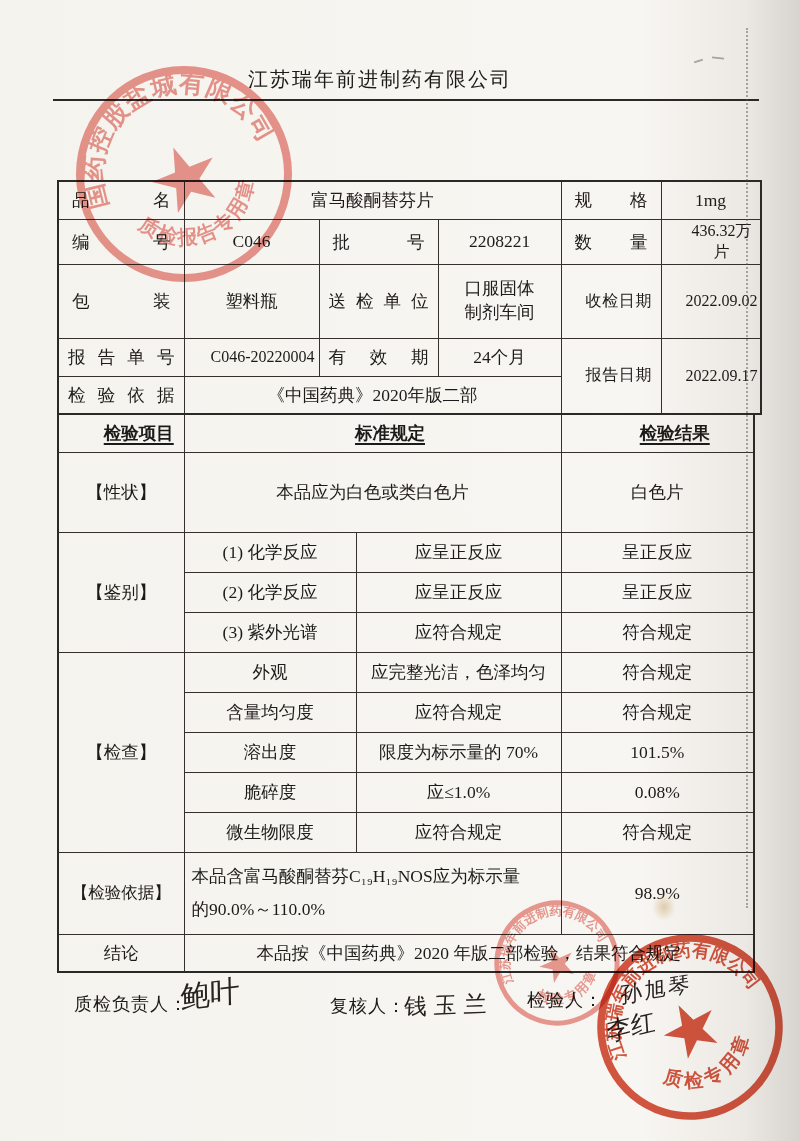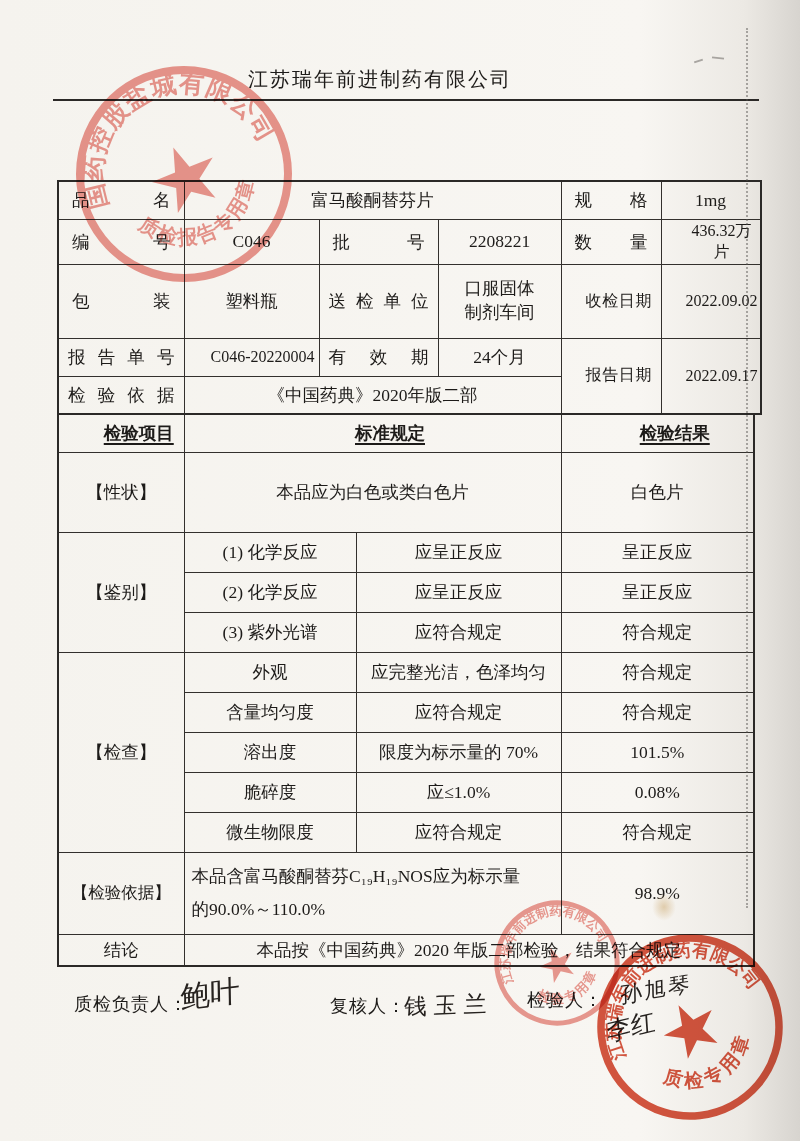--- a/index.html
+++ b/index.html
@@ -154,21 +154,21 @@
         <td>符合规定</td>
       </tr>
       <tr style="height:82px">
         <td style="font-size:16.5px; padding:0 1px;">【检验依据】</td>
         <td colspan="2" class="left-cell">
           <span style="display:block">本品含富马酸酮替芬C₁₉H₁₉NOS应为标示量</span>
           <span style="display:block">的90.0%～110.0%</span>
         </td>
         <td>98.9%</td>
       </tr>
-      <tr style="height:32px">
+      <tr style="height:38px">
         <td>结论</td>
         <td colspan="3">本品按《中国药典》2020 年版二部检验，结果符合规定</td>
       </tr>
     </tbody>
       </table>
   </div>
 
   <span class="sig-label" style="left:74px; top:992px;">质检负责人：</span>
   <span class="hand" style="left:180px; top:974px; font-size:30px; transform:rotate(-7deg) skewX(-6deg);">鲍叶</span>
   <span class="sig-label" style="left:330px; top:994px;">复核人：</span>

